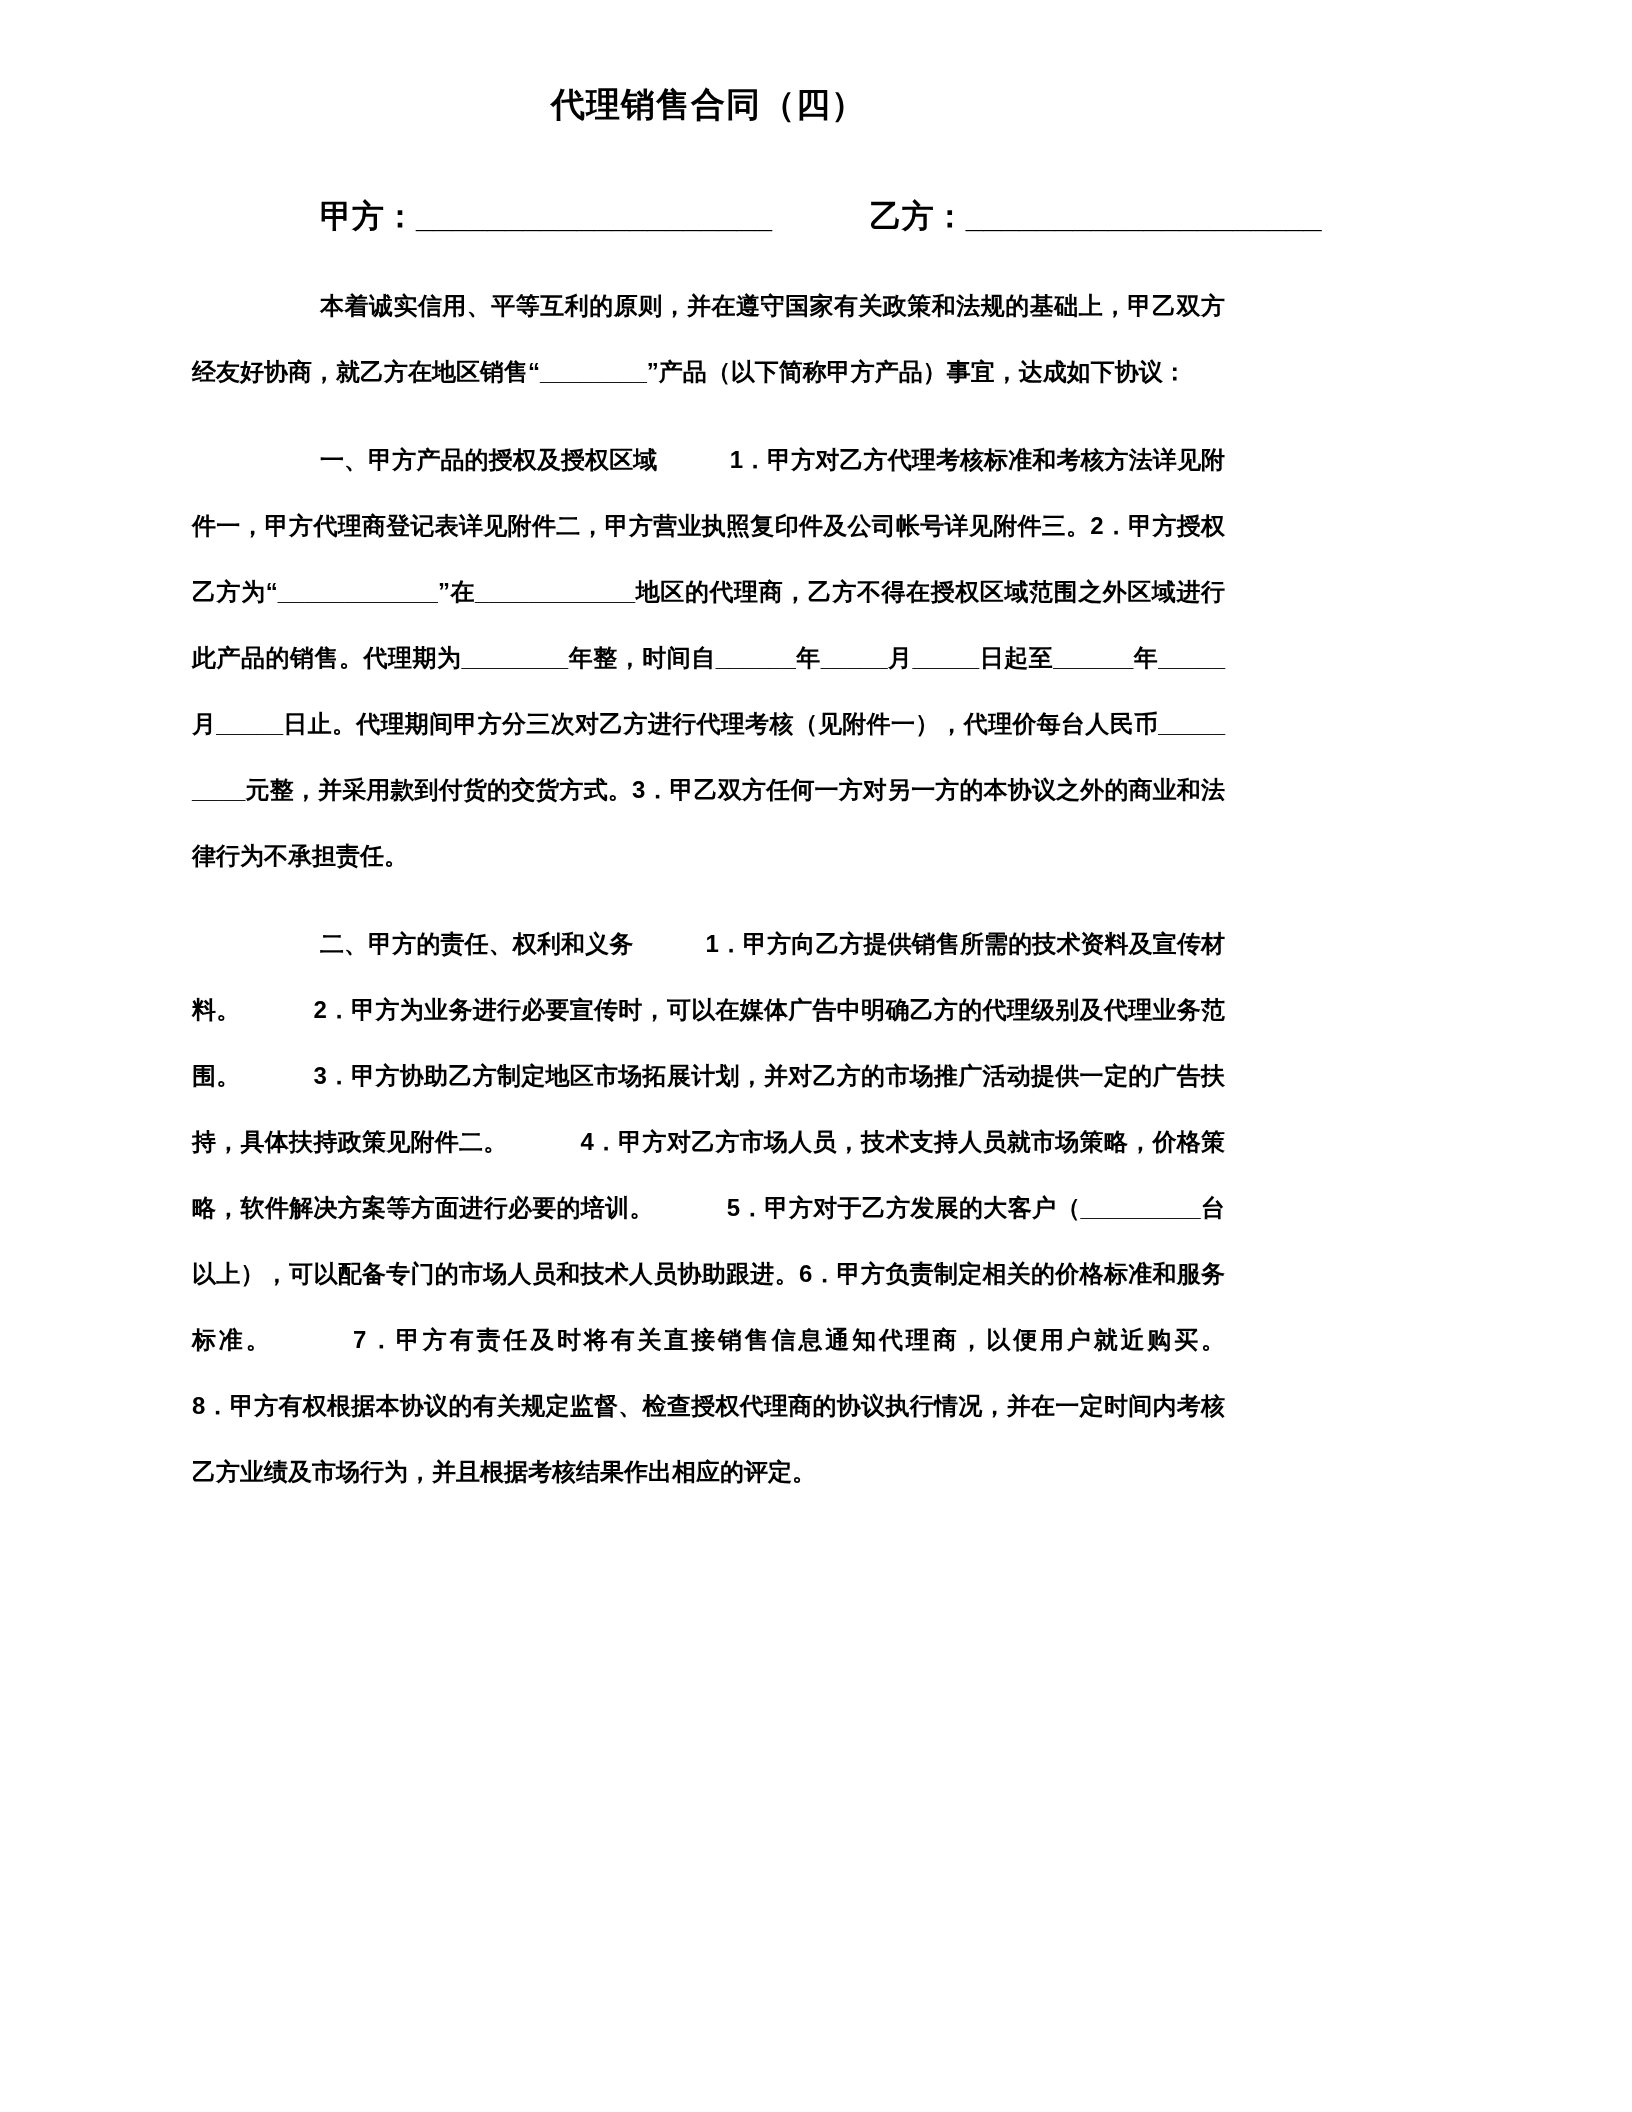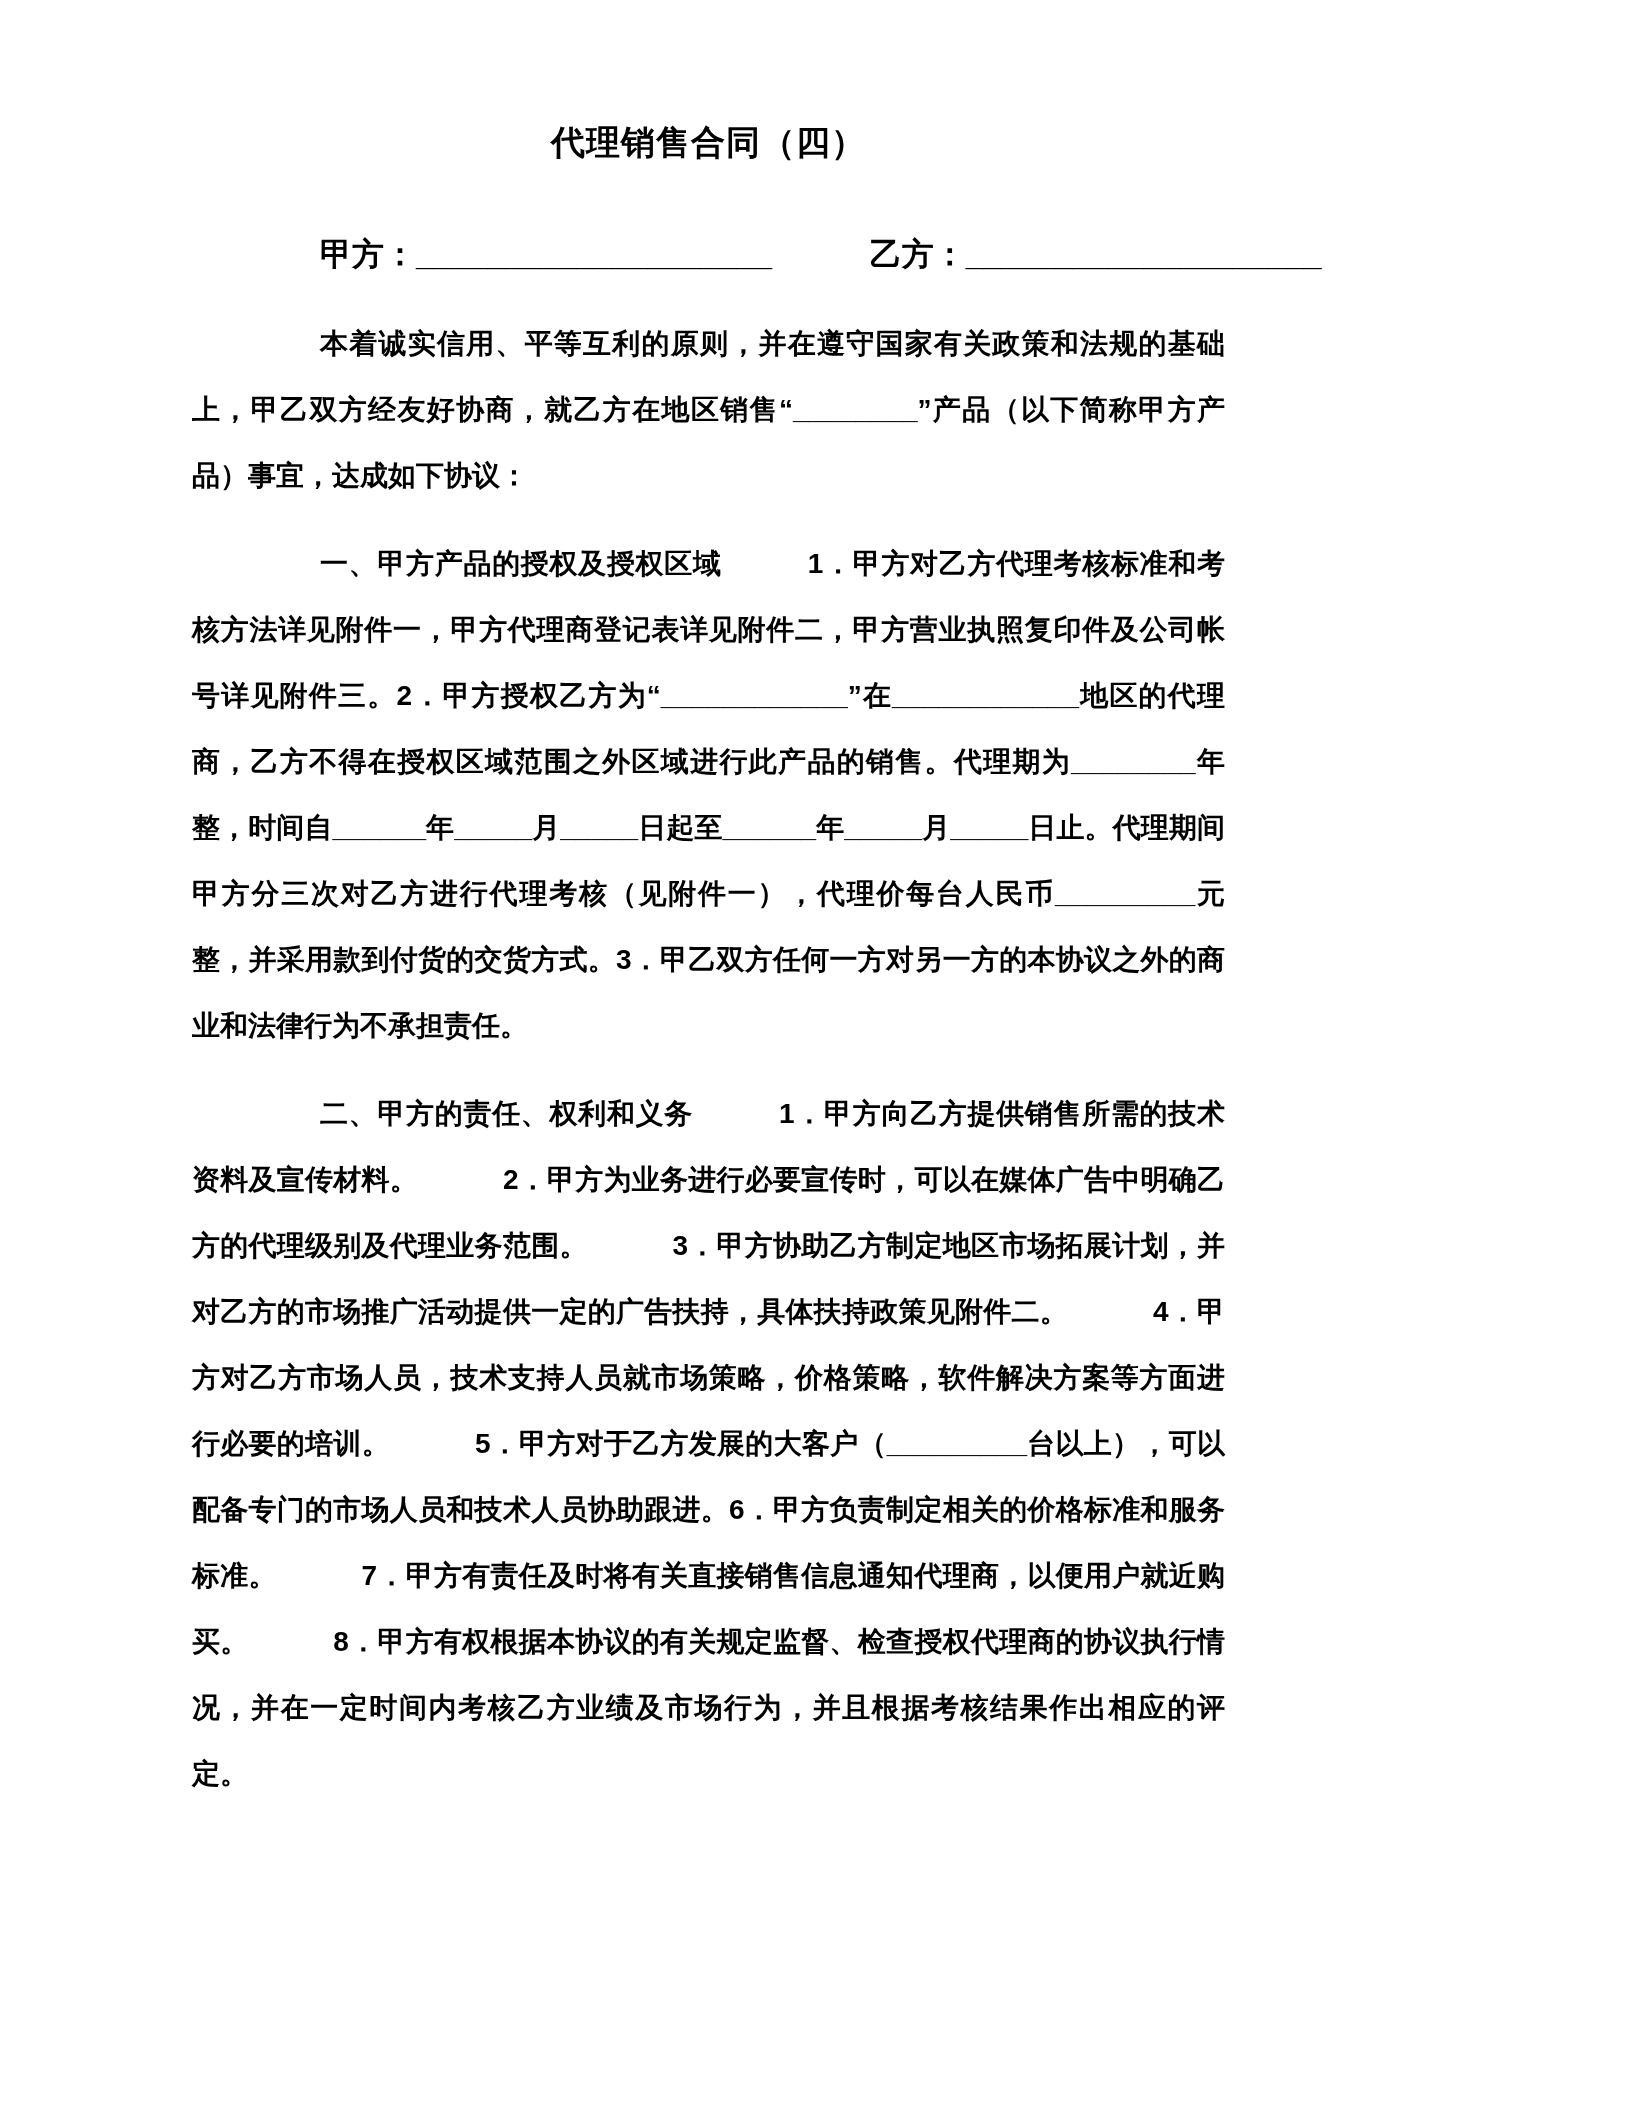--- a/index.html
+++ b/index.html
@@ -8,21 +8,21 @@
       color: #000000;
     }
     body {
       width: 1632px;
       font-family: "Liberation Sans", "DejaVu Sans", sans-serif;
     }
     .page {
       width: 1420px;
       min-height: 2112px;
       background: #ffffff;
-      padding: 119px 195px 120px 192px;
+      padding: 81px 195px 120px 192px;
       font-weight: bold;
       color: #000000;
     }
     .doc-title {
       text-align: center;
       font-size: 34px;
       line-height: 46px;
       margin-bottom: 56px;
       letter-spacing: 1px;
     }
@@ -31,21 +31,21 @@
       line-height: 66px;
       padding-left: 128px;
       margin-bottom: 24px;
       white-space: nowrap;
     }
     .party-gap {
       display: inline-block;
       width: 80px;
     }
     .para {
-      font-size: 28px;
+      font-size: 24px;
       line-height: 66px;
       text-align: justify;
       text-justify: inter-ideograph;
       text-indent: 128px;
       margin-bottom: 22px;
       word-break: break-all;
     }
   </style>
 </head>
 <body>

